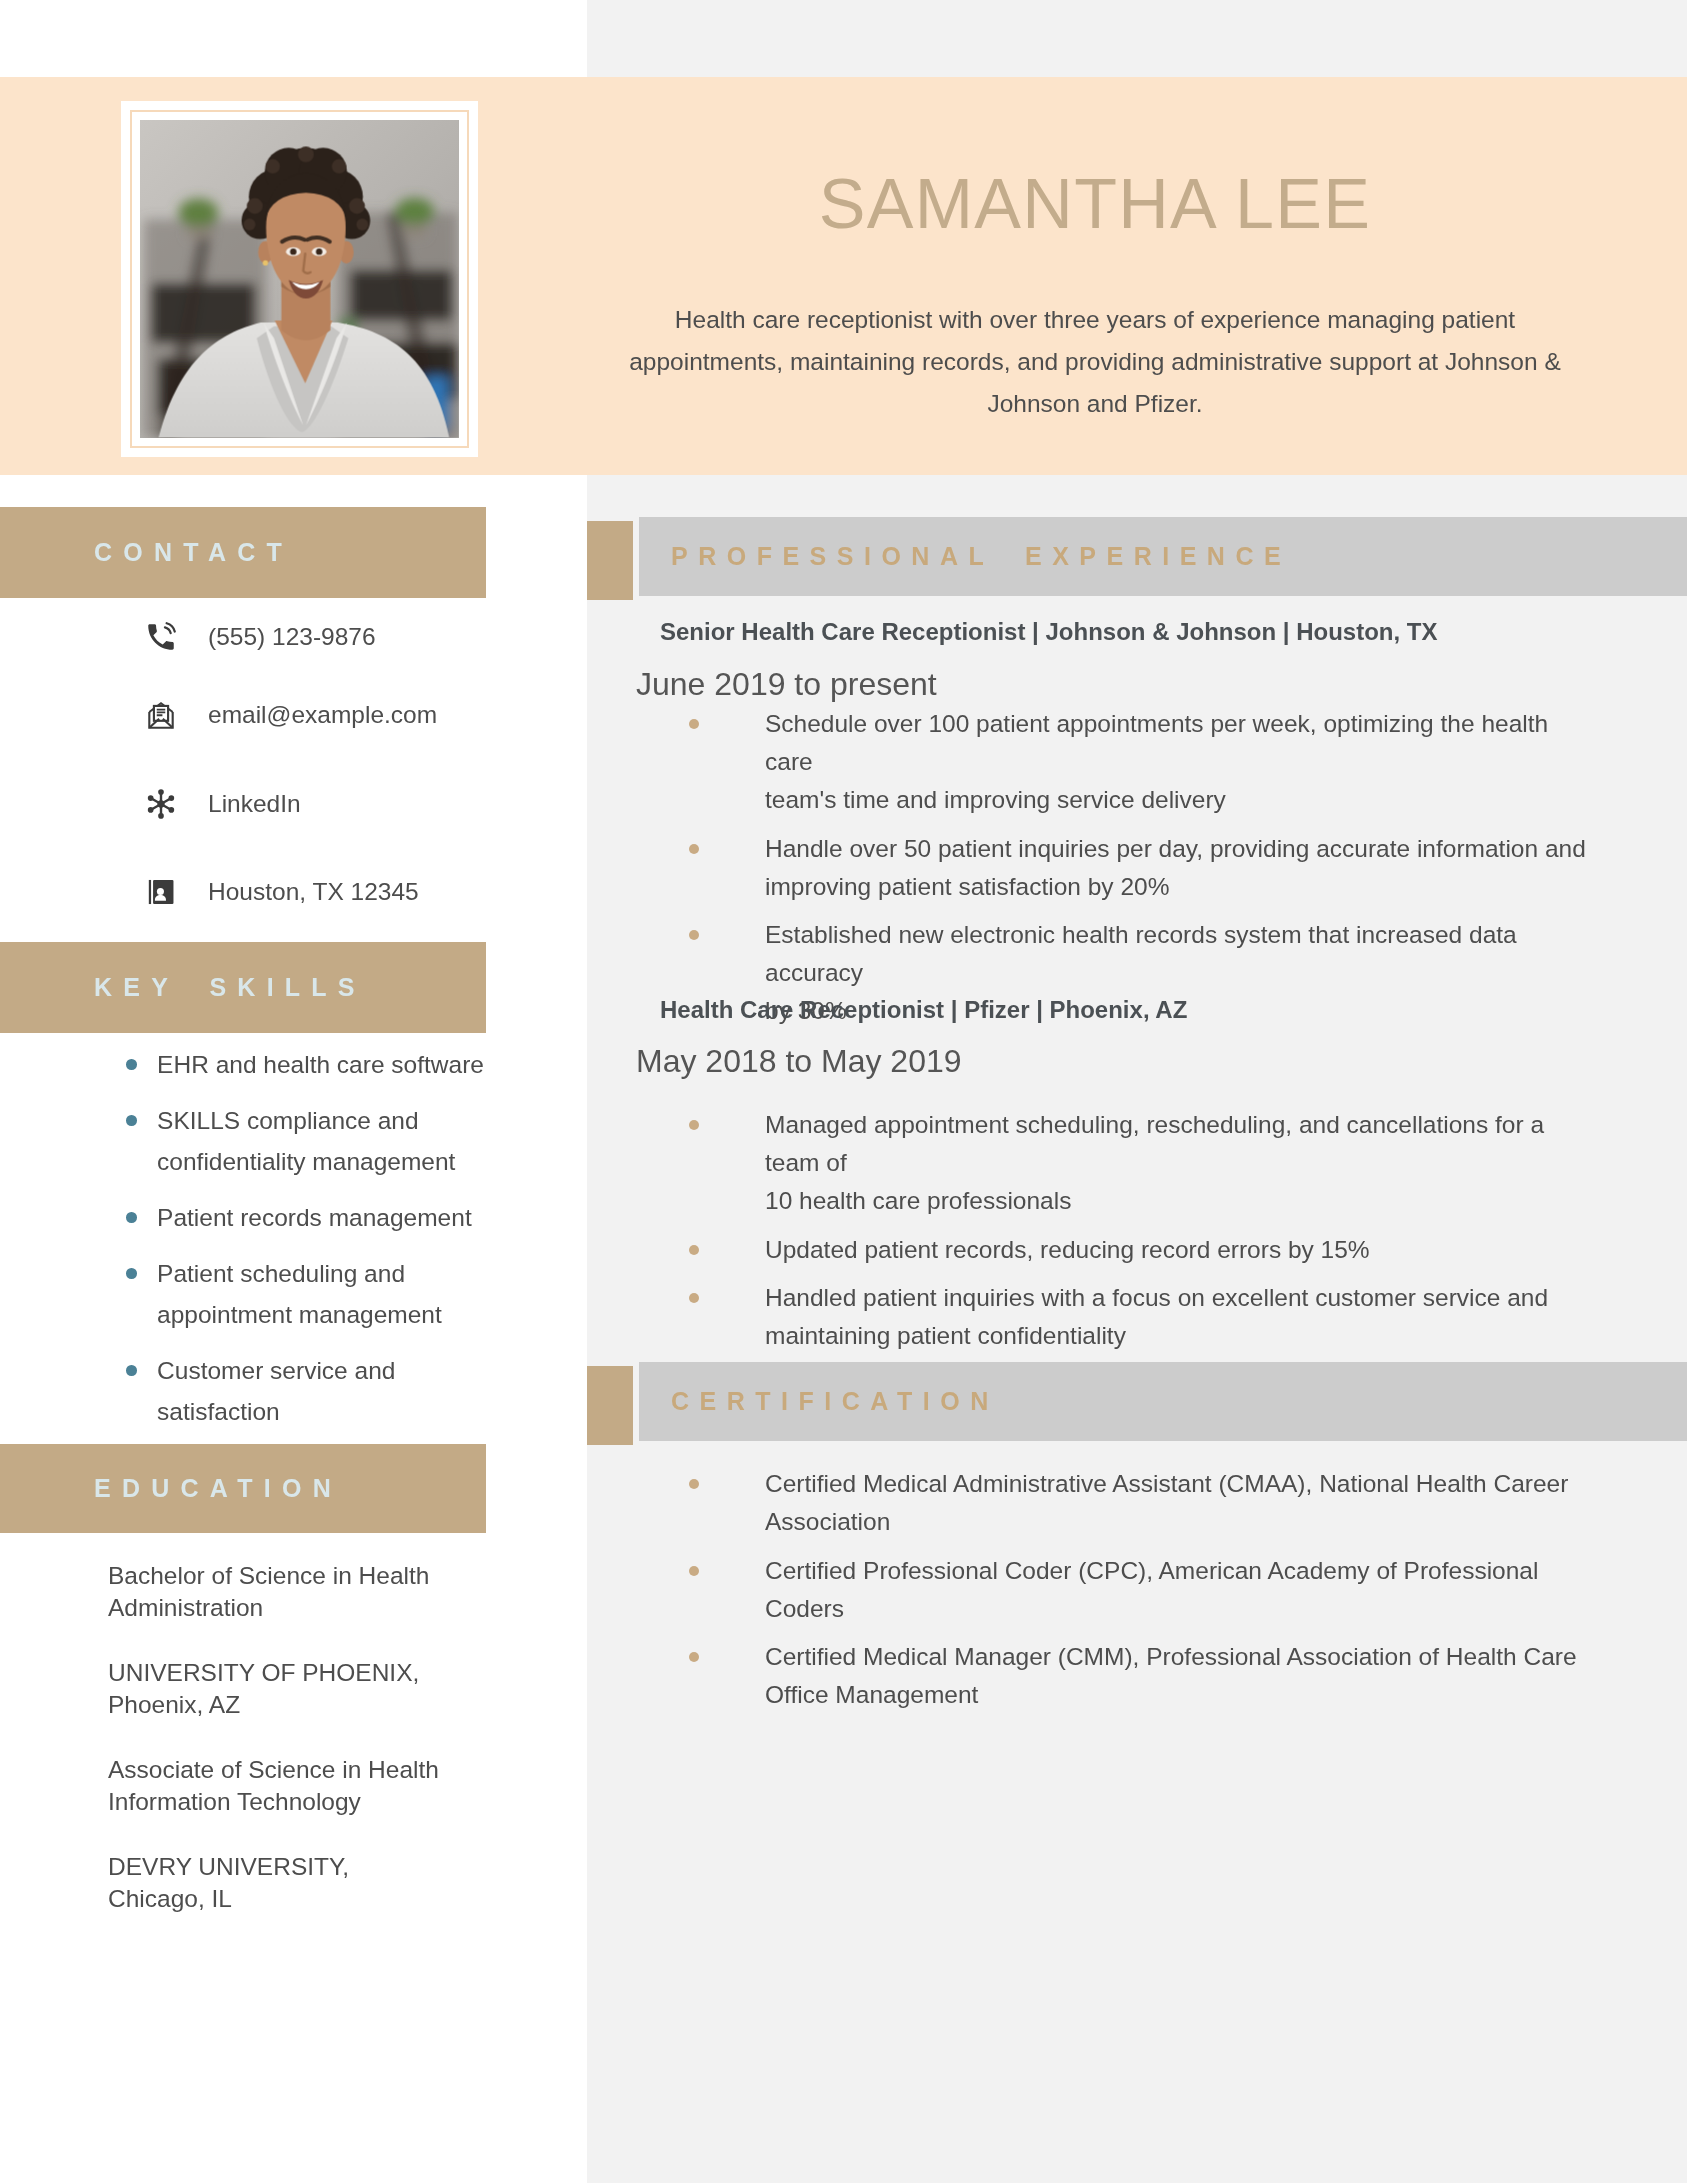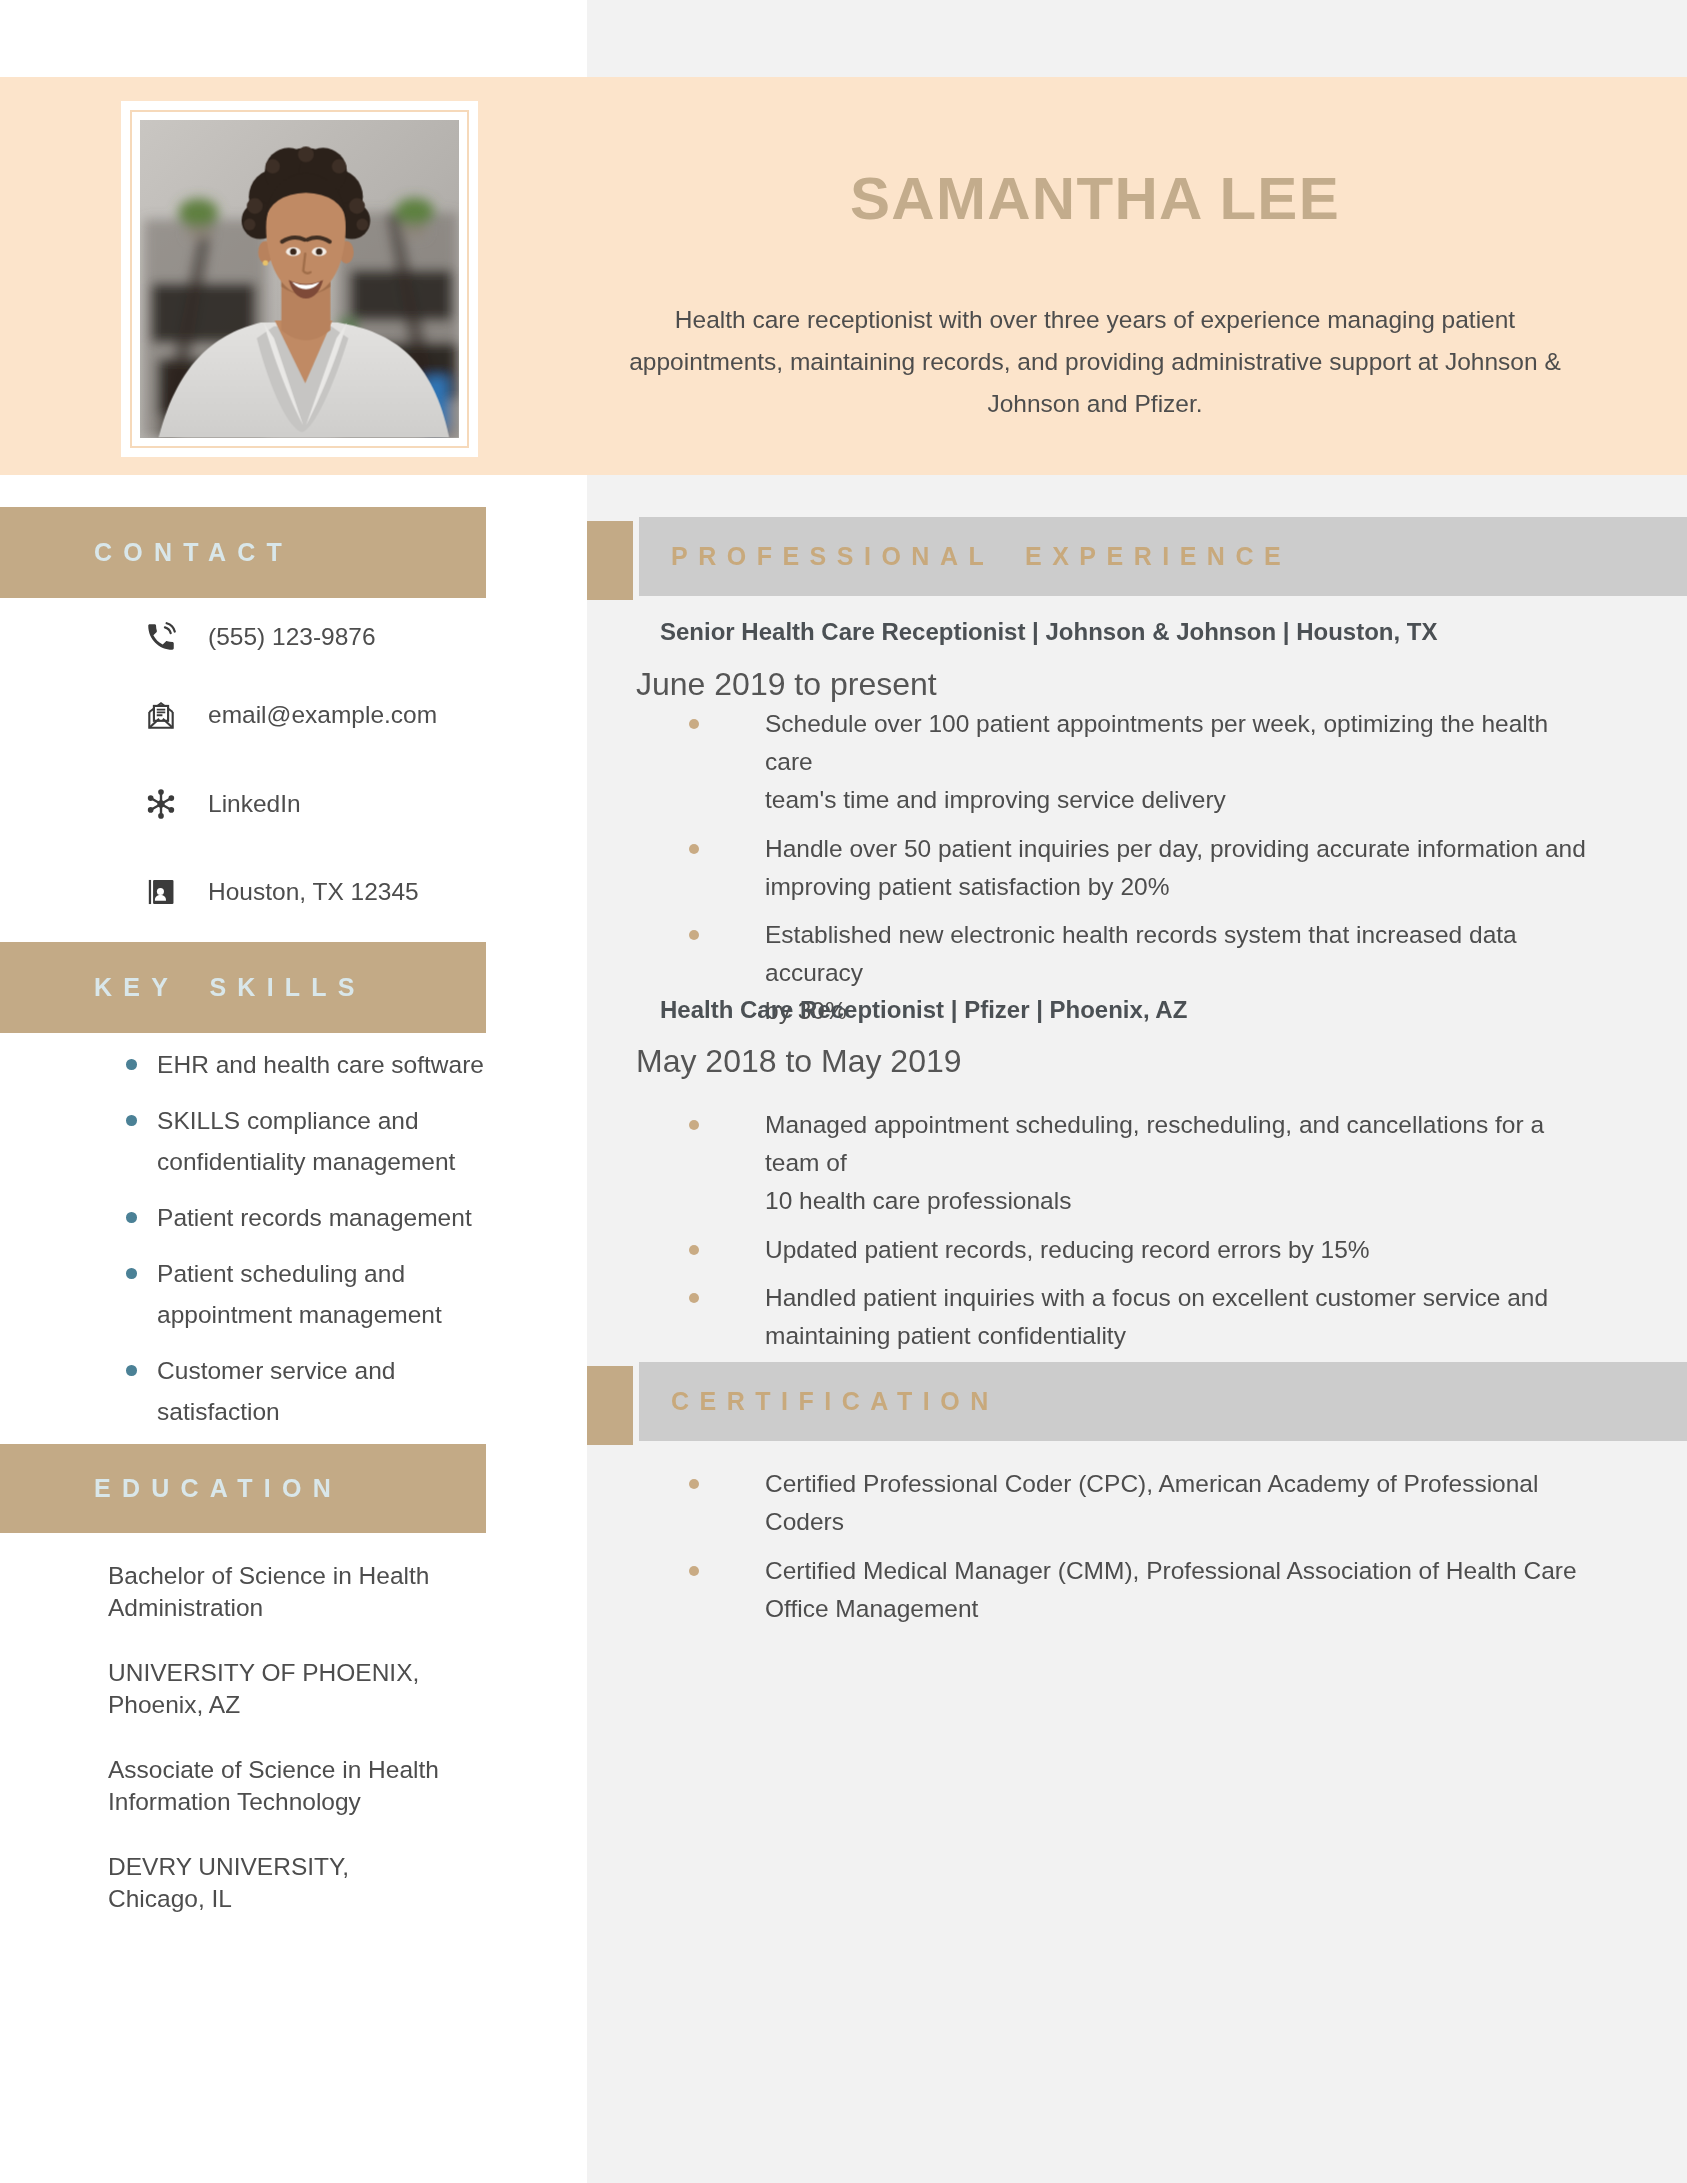--- a/index.html
+++ b/index.html
@@ -12,21 +12,21 @@
   .peach-band{position:absolute;left:0;top:77px;width:1687px;height:398px;background:#fce4cb;}
 
   
   .photo-frame{position:absolute;left:121px;top:101px;width:357px;height:356px;background:#ffffff;box-sizing:border-box;padding:9.3px;}
   .photo-mat{width:100%;height:100%;box-sizing:border-box;border:2px solid #f6d9ba;padding:8px;background:#ffffff;}
   .photo{width:100%;height:100%;position:relative;overflow:hidden;background:#b4b1ad;}
   .photo svg{display:block;width:100%;height:100%;}
 
   
   .name{position:absolute;left:589px;top:164px;width:1012px;text-align:center;
-    font-size:60px;font-weight:700;letter-spacing:1.3px;color:#c3ac8c;white-space:nowrap;}
+    font-size:70px;font-weight:400;letter-spacing:1.3px;color:#c3ac8c;white-space:nowrap;}
   .summary{position:absolute;left:589px;top:299px;width:1012px;text-align:center;
     font-size:24.5px;line-height:42px;color:#4d4d4d;white-space:pre-line;}
 
   
   .side-bar{position:absolute;left:0;width:486px;height:91px;background:#c3aa86;
     display:flex;align-items:center;box-sizing:border-box;padding-left:94px;}
   .side-bar .bar-label{font-size:25px;font-weight:700;color:#d9e7ea;letter-spacing:.45em;word-spacing:.5em;white-space:nowrap;}
   .bar-contact{top:507px;}
   .bar-skills{top:942px;}
   .bar-education{top:1444px;height:89px;}
@@ -320,20 +320,25 @@
   </div>
 
   <div class="sec-block blk-cert"></div>
   <div class="sec-bar bar-cert">
     <span class="sec-label">CERTIFICATION</span>
   </div>
 
   <div class="blist bl-cert">
     <div class="bitem">
       <span class="dot"></span>
+      <span class="btext">Certified Medical Administrative Assistant (CMAA), National Health Career
+Association</span>
+    </div>
+    <div class="bitem">
+      <span class="dot"></span>
       <span class="btext">Certified Professional Coder (CPC), American Academy of Professional Coders</span>
     </div>
     <div class="bitem">
       <span class="dot"></span>
       <span class="btext">Certified Medical Manager (CMM), Professional Association of Health Care
 Office Management</span>
     </div>
   </div>
 
 </div>

